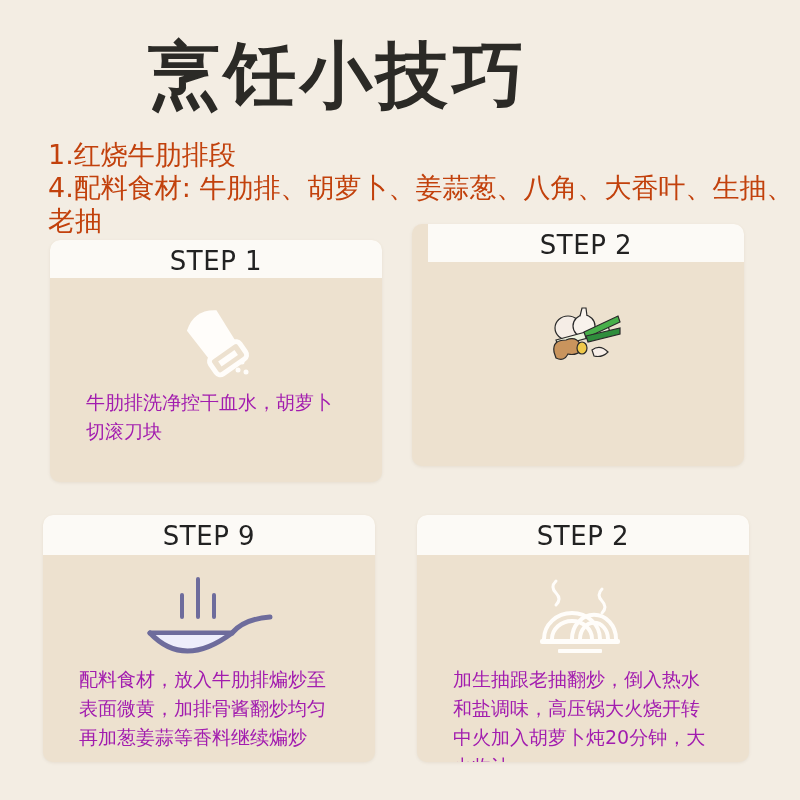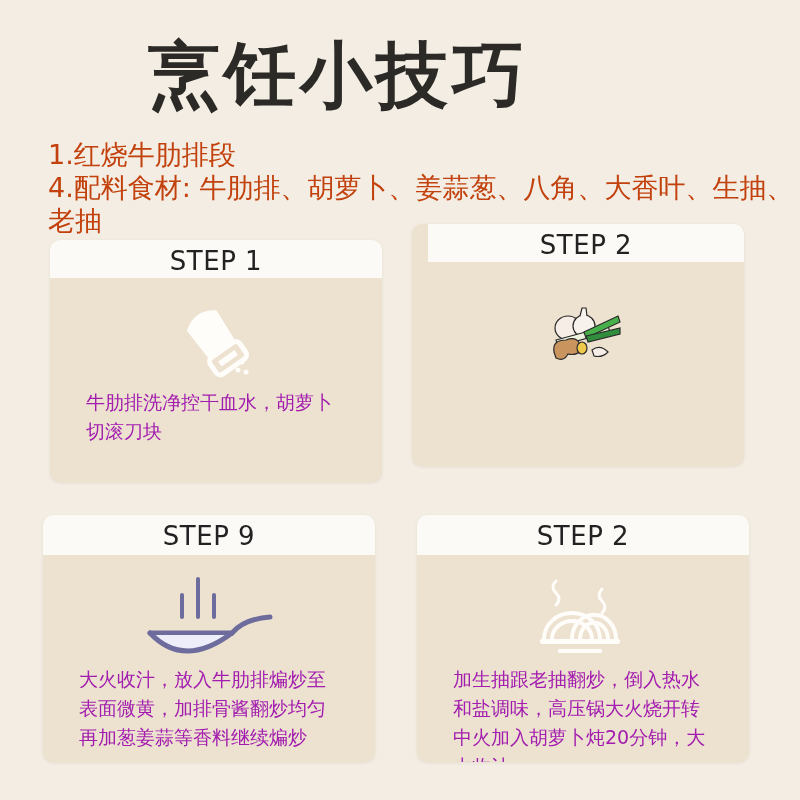--- a/index.html
+++ b/index.html
@@ -84,21 +84,21 @@
   <div class="card-icon">
     <svg width="130" height="90" viewBox="0 0 130 90" style="top:20px;">
       <line x1="38" y1="20" x2="38" y2="42" stroke="#6e6c9c" stroke-width="4" stroke-linecap="round"></line>
       <line x1="54" y1="4" x2="54" y2="42" stroke="#6e6c9c" stroke-width="4" stroke-linecap="round"></line>
       <line x1="70" y1="20" x2="70" y2="42" stroke="#6e6c9c" stroke-width="4" stroke-linecap="round"></line>
       <path d="M6 58 L88 58 Q100 44 126 42" fill="none" stroke="#6e6c9c" stroke-width="5" stroke-linecap="round"></path>
       <path d="M8 60 Q40 88 80 62 L86 60 Z" fill="#eeeefb"></path>
       <path d="M6 58 Q40 94 88 58" fill="none" stroke="#6e6c9c" stroke-width="5" stroke-linecap="round"></path>
     </svg>
   </div>
-  <div class="card-text">大火收汁，放入牛肋排煸炒至表面微黄，加排骨酱翻炒均匀再加葱姜蒜等香料继续煸炒</div>
+  <div class="card-text">配料食材，放入牛肋排煸炒至表面微黄，加排骨酱翻炒均匀再加葱姜蒜等香料继续煸炒</div>
 </div>
 
 <div class="card" id="c4">
   <div class="card-head">STEP 2</div>
   <div class="card-icon">
     <svg width="90" height="80" viewBox="0 0 90 80" style="top:22px;">
       <path d="M18 4 Q12 10 18 16 Q24 22 18 28" fill="none" stroke="#fffdfa" stroke-width="3" stroke-linecap="round"></path>
       <path d="M64 12 Q58 18 64 24 Q70 30 64 36" fill="none" stroke="#fffdfa" stroke-width="3" stroke-linecap="round"></path>
       <path d="M6 62 A28 26 0 0 1 62 62" fill="none" stroke="#fffdfa" stroke-width="4"></path>
       <path d="M14 62 A20 18 0 0 1 54 62" fill="none" stroke="#fffdfa" stroke-width="4"></path>

